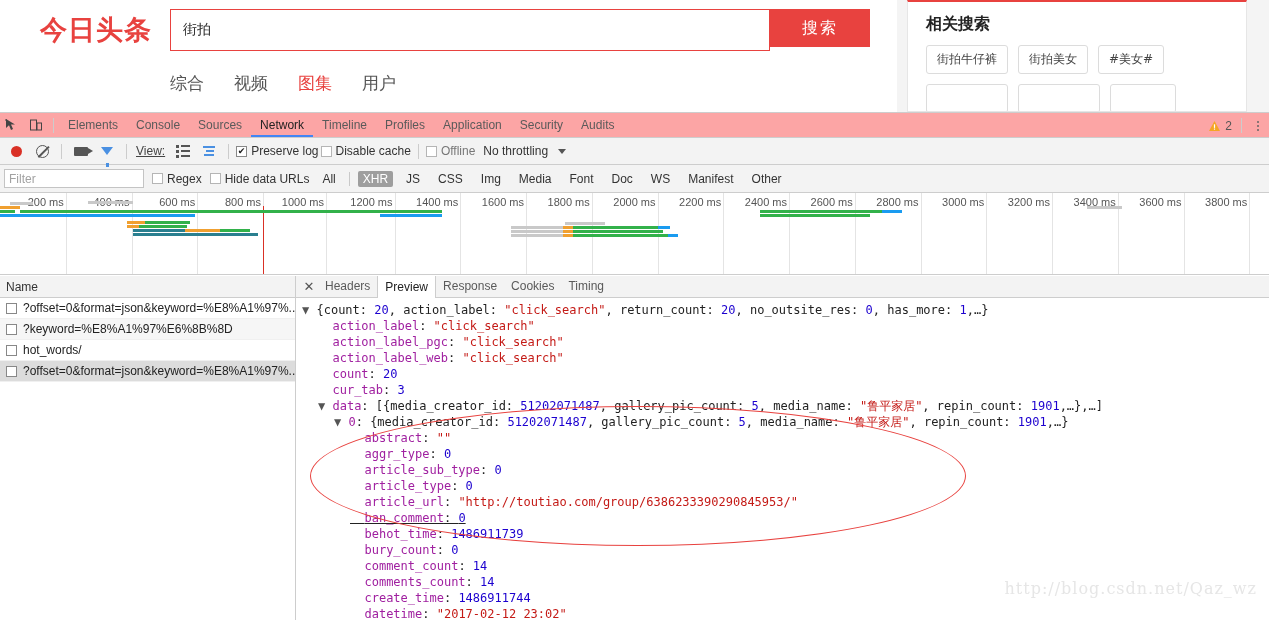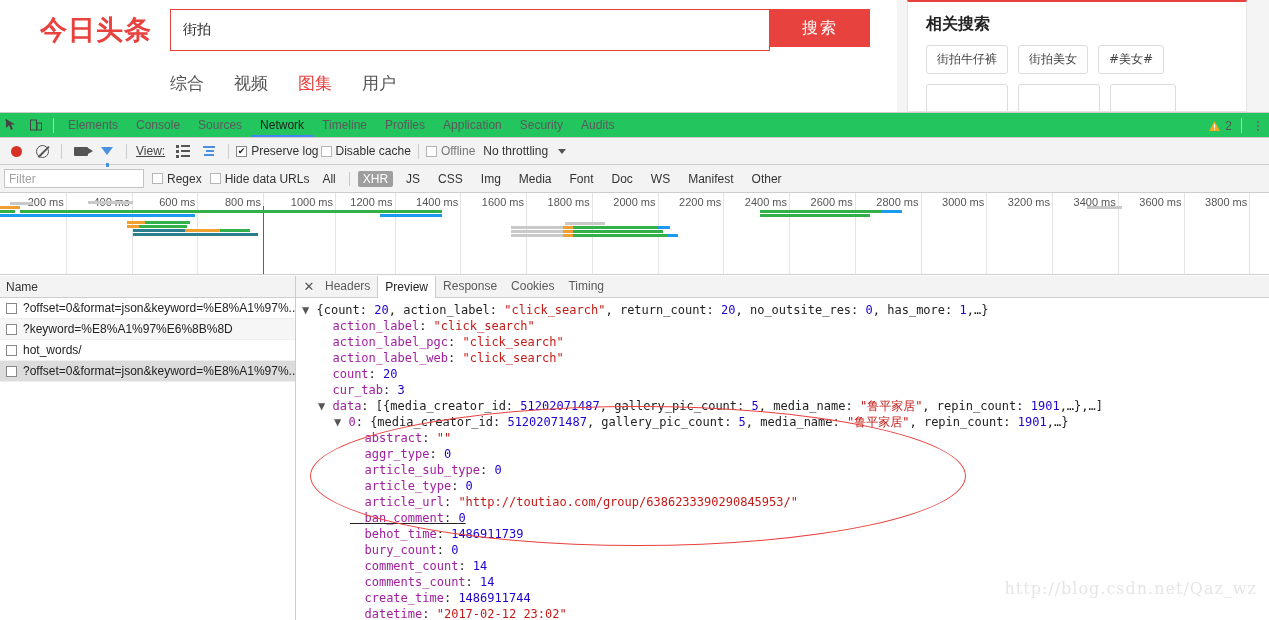--- a/index.html
+++ b/index.html
@@ -72,21 +72,21 @@
 
   
   #devtools {
     position:absolute; left:0; top:112px; width:1269px; height:508px;
     background:#fff; border-top:1px solid #cdcdcd;
     font-family:"Liberation Sans", sans-serif;
   }
 
   
   .dt-tabrow {
-    height:25px; background:#22c55e; border-bottom:1px solid #cdcdcd;
+    height:25px; background:#fca5a5; border-bottom:1px solid #cdcdcd;
     display:flex; align-items:center; position:relative;
   }
   .dt-icbtn {
     width:24px; height:24px; display:flex; align-items:center; justify-content:center;
     cursor:pointer; flex:0 0 auto;
   }
   .dt-sep { width:1px; height:15px; background:#ccc; margin:0 5px; flex:0 0 auto; }
   .dt-tab {
     padding:0 9px; height:24px; line-height:24px; font-size:12px; color:#5a5a5a;
     cursor:pointer; white-space:nowrap;
@@ -365,21 +365,21 @@
       </div>
       <div class="tick" style="left: 131.503px;">
         <span>400 ms</span>
       </div>
       <div class="tick" style="left: 197.254px;">
         <span>600 ms</span>
       </div>
       <div class="tick" style="left: 263.005px;">
         <span>800 ms</span>
       </div>
-      <div class="tick" style="left: 335px;">
+      <div class="tick" style="left: 326px;">
         <span>1000 ms</span>
       </div>
       <div class="tick" style="left: 394.508px;">
         <span>1200 ms</span>
       </div>
       <div class="tick" style="left: 460.259px;">
         <span>1400 ms</span>
       </div>
       <div class="tick" style="left: 526.01px;">
         <span>1600 ms</span>

